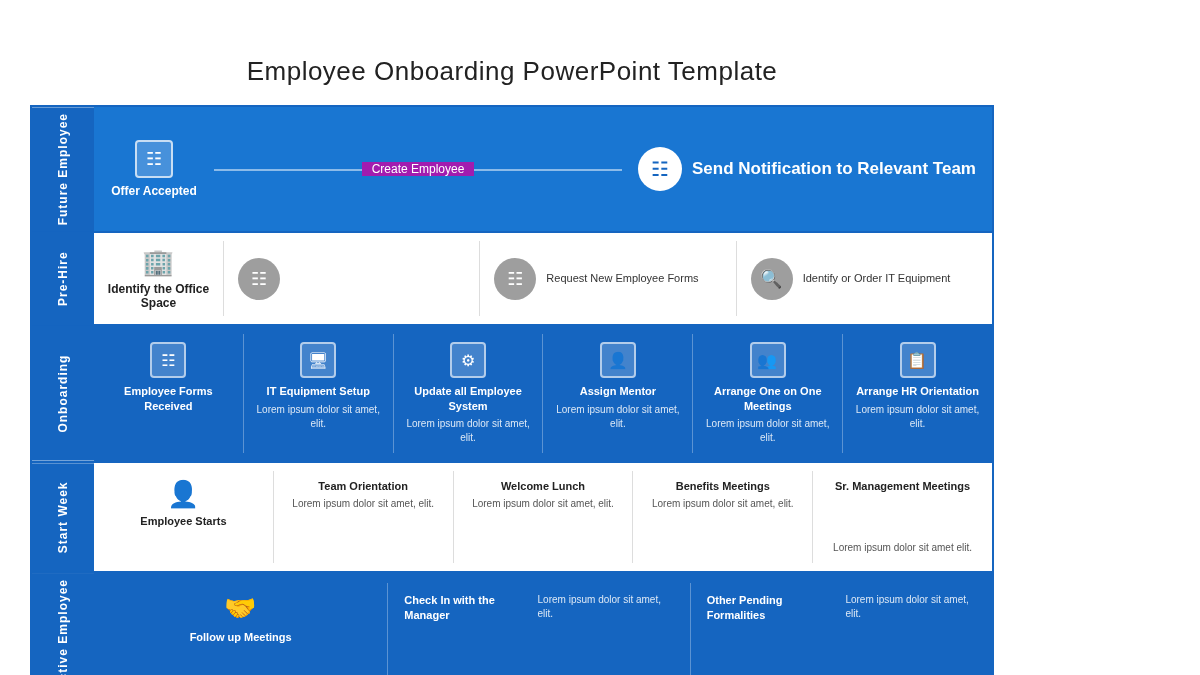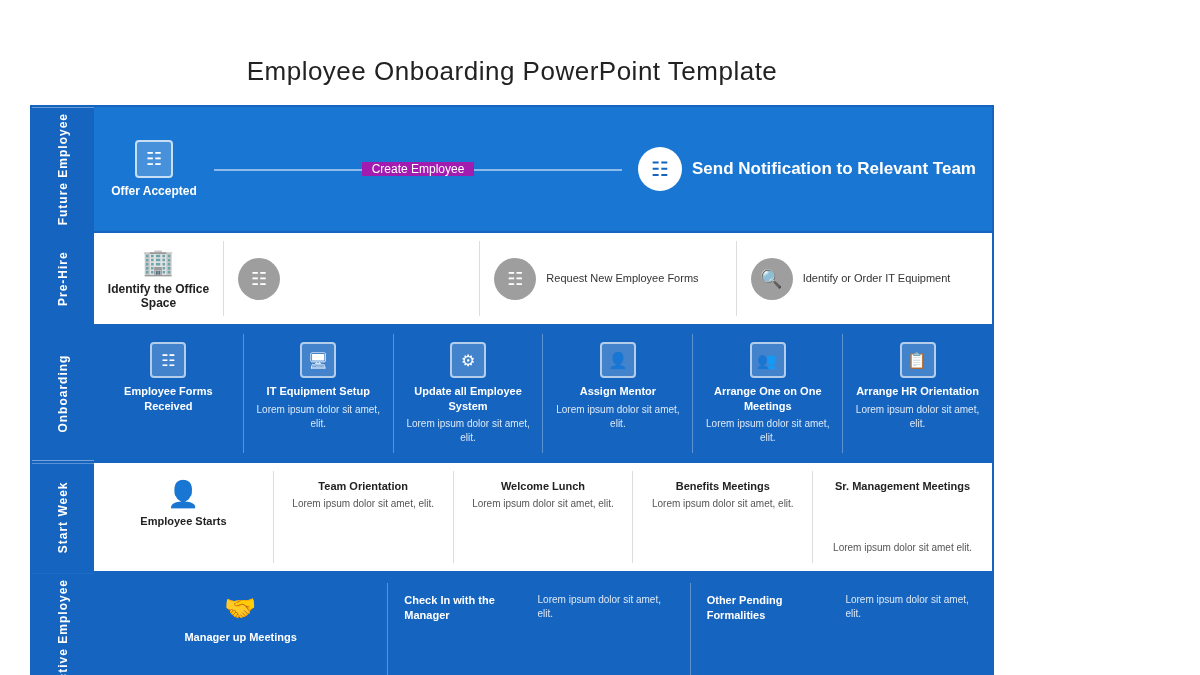--- a/index.html
+++ b/index.html
@@ -315,21 +315,21 @@
           <div class="cell-body-dark">Lorem ipsum dolor sit amet elit.</div>
         </div>
       </div>
     </div>
 
     <div class="row row-active">
       <div class="row-label">Active Employee</div>
       <div class="row-content">
         <div class="active-cell">
           <div class="shake-icon">🤝</div>
-          <div class="cell-title">Manager up Meetings</div>
+          <div class="cell-title">Follow up Meetings</div>
         </div>
         <div class="active-item">
           <div class="item-title">Check In with the Manager</div>
           <div class="item-body">Lorem ipsum dolor sit amet, elit.</div>
         </div>
         <div class="active-item">
           <div class="item-title">Other Pending Formalities</div>
           <div class="item-body">Lorem ipsum dolor sit amet, elit.</div>
         </div>
       </div>

